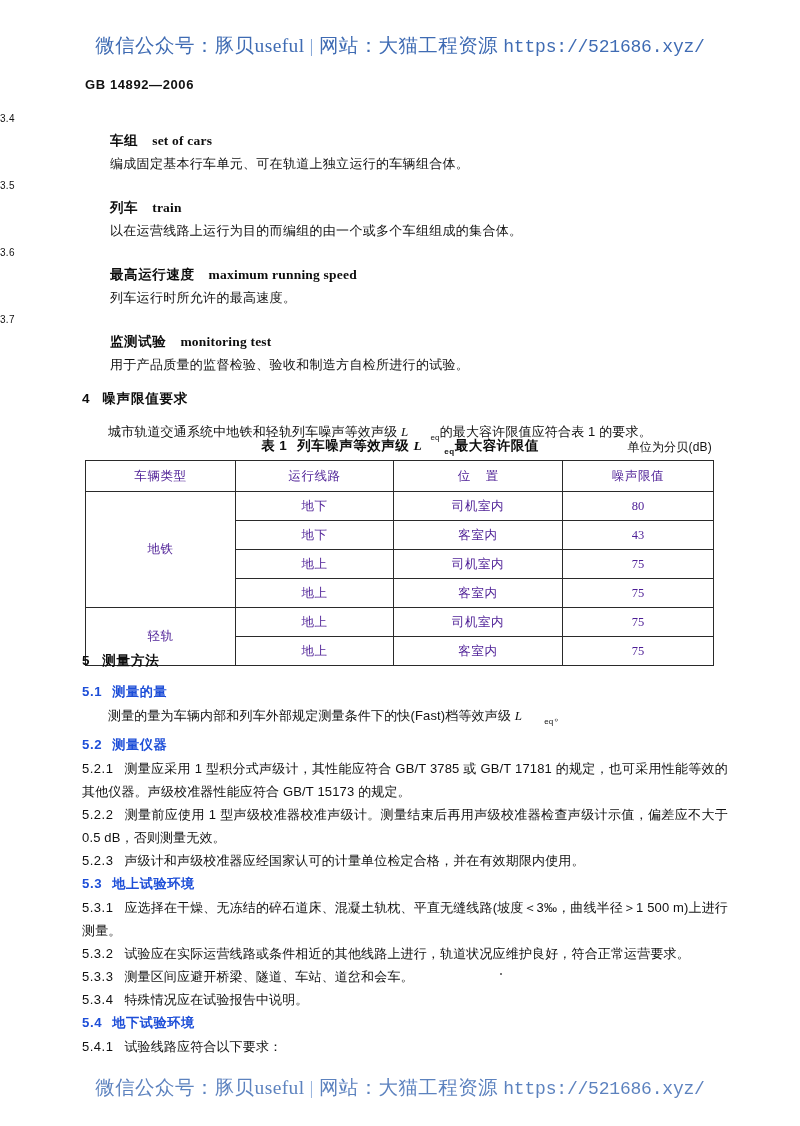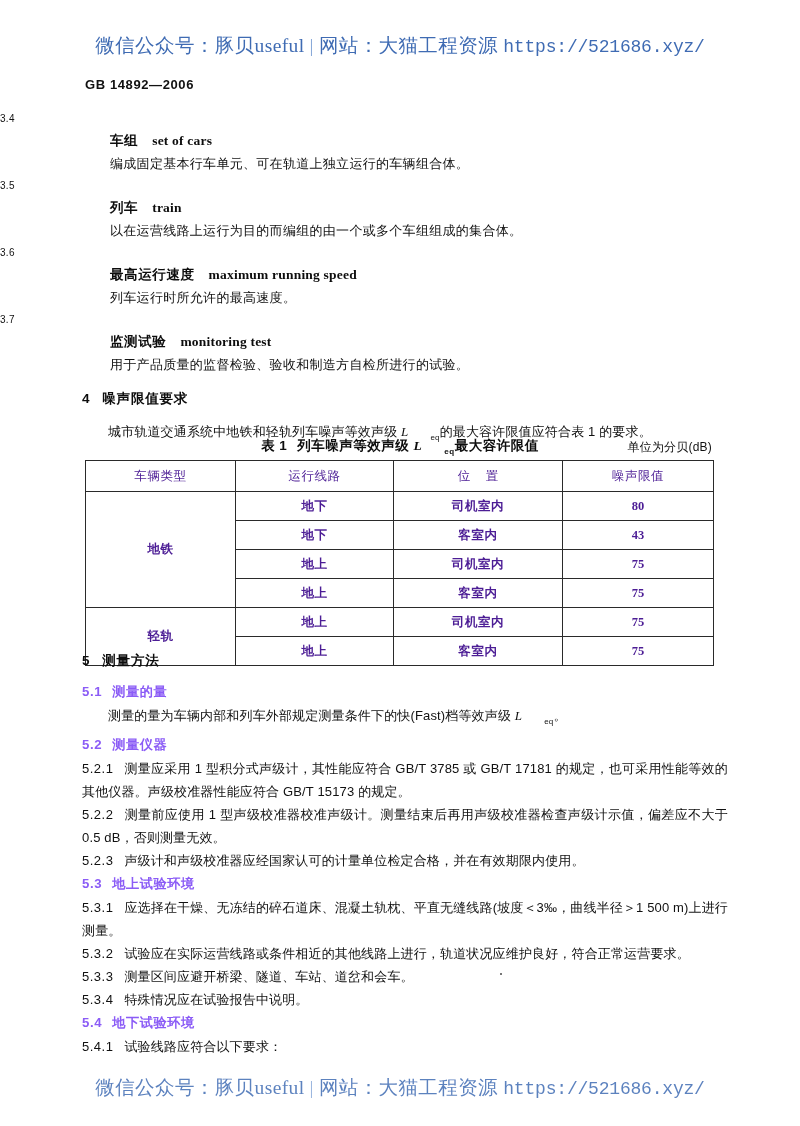--- a/index.html
+++ b/index.html
@@ -109,21 +109,21 @@
   }
   .h-sec .idx { padding-right: 12px; }
 
   .h-sub {
     margin-left: 82px;
     font-family: "Liberation Sans", "DejaVu Sans", sans-serif;
     font-size: 13.2px;
     font-weight: bold;
     line-height: 24px;
     letter-spacing: 0.6px;
-    color: #8b5cf6;
+    color: #1d4ed8;
   }
   .h-sub .idx { padding-right: 10px; }
 
   .para {
     margin-left: 82px;
     margin-right: 72px;
     font-family: "Liberation Sans", "DejaVu Sans", sans-serif;
     font-size: 13px;
     line-height: 23px;
     letter-spacing: 0.15px;
@@ -189,21 +189,21 @@
     font-size: 12.5px;
     color: #4c1d95;
     table-layout: fixed;
   }
   table.noise th, table.noise td {
     border: 1px solid #2a2a2a;
     text-align: center;
     vertical-align: middle;
     height: 28px;
     letter-spacing: 0.6px;
-    font-weight: bold;
+    font-weight: normal;
     padding: 0;
   }
   table.noise thead th {
     height: 30px;
     font-weight: normal;
   }
   table.noise .num {
     font-family: "Liberation Serif", "DejaVu Serif", serif;
     font-size: 12.5px;
     letter-spacing: 0;

